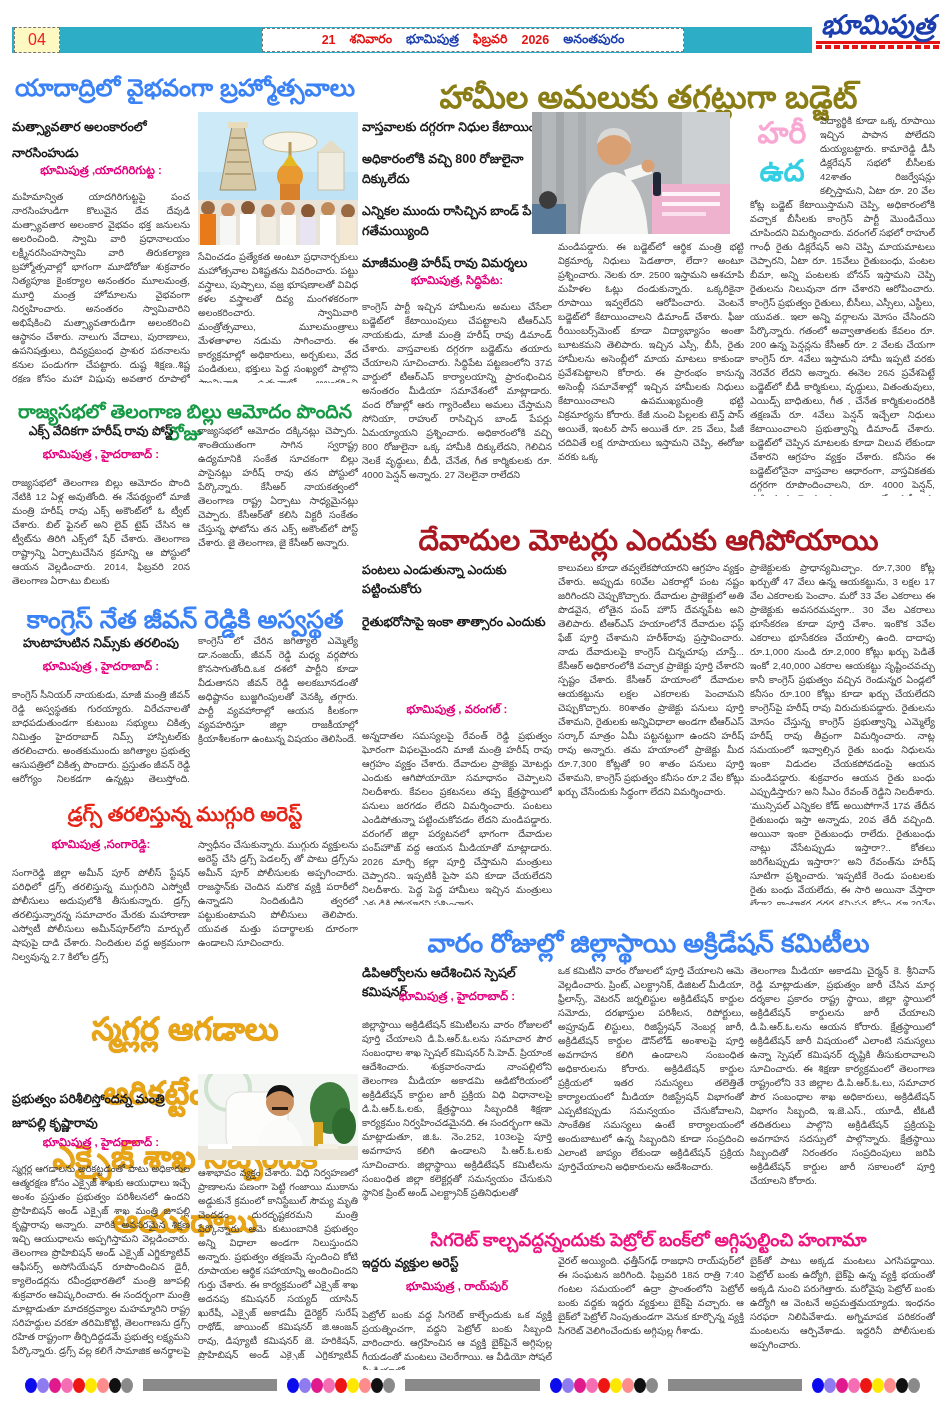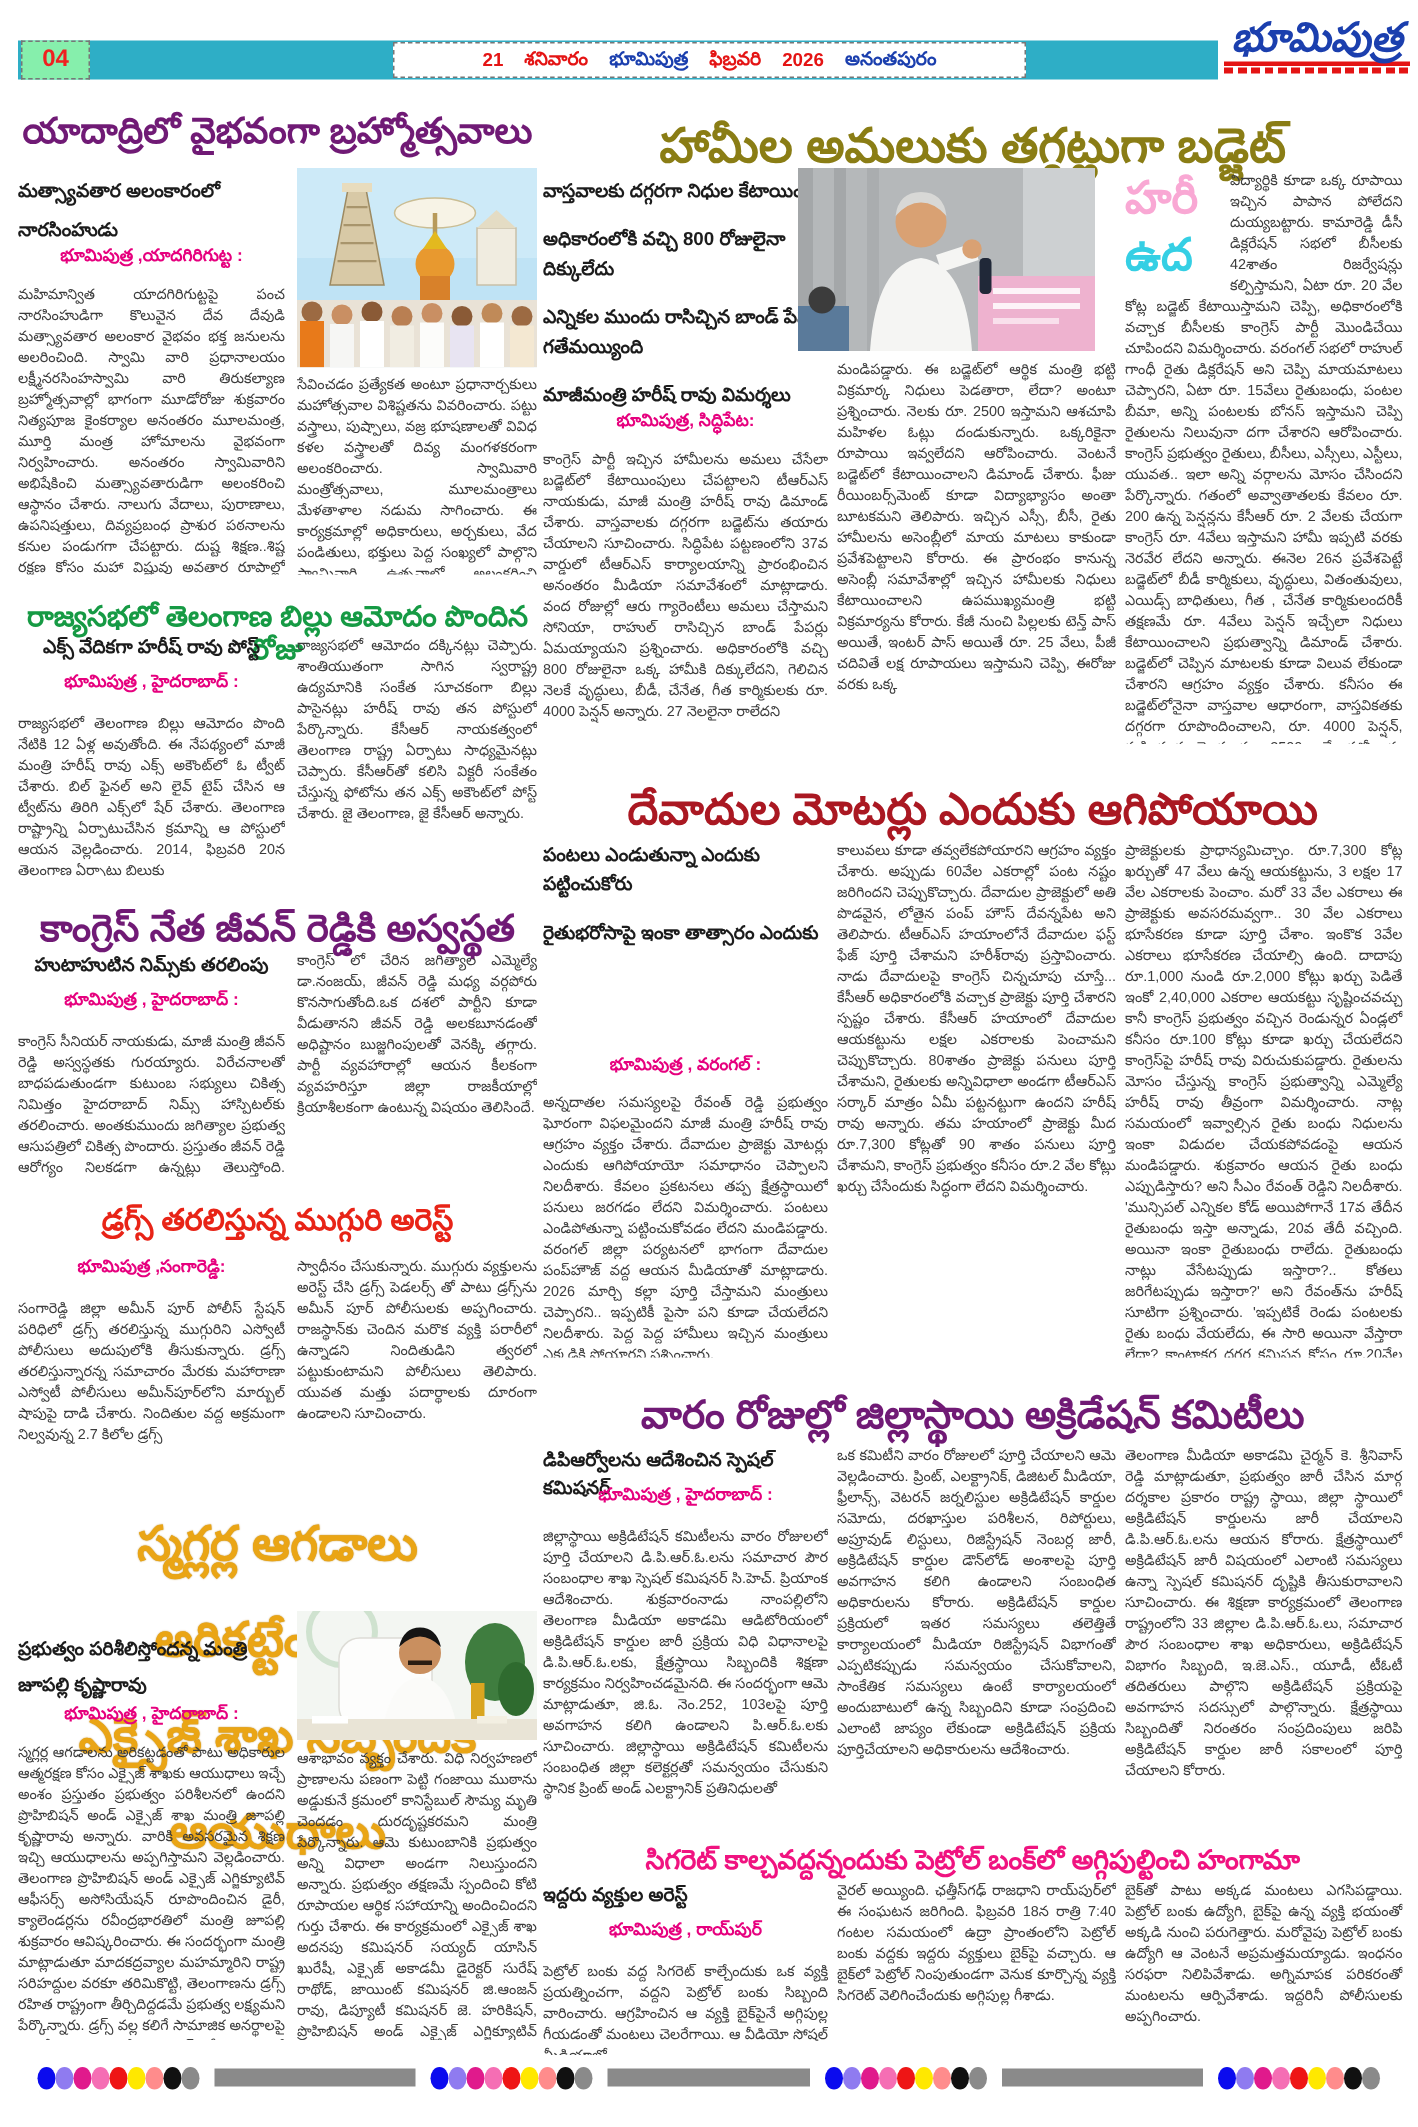--- a/index.html
+++ b/index.html
@@ -1,46 +1,46 @@
 <!DOCTYPE html>
 <html><head>
 <meta charset="utf-8">
 <style>
   html,body{margin:0;padding:0;background:#ffffff;}
   .page{position:relative;width:945px;height:1418px;background:#ffffff;overflow:hidden;
         font-family:"Liberation Sans","DejaVu Sans",sans-serif;color:#333;}
   
   .masthead-bar{position:absolute;left:12px;top:27px;width:800px;height:26px;background:#2eaec6;}
-  .pgnum-box{position:absolute;left:14px;top:27px;width:44px;height:24px;background:#86efac;
-             border:1px dashed #777;color:#f02020;font-weight:bold;font-size:16px;
+  .pgnum-box{position:absolute;left:14px;top:27px;width:44px;height:24px;background:#fef9c3;
+             border:1px dashed #777;color:#f02020;font-weight:normal;font-size:16px;
              display:flex;align-items:center;justify-content:center;}
   .date-box{position:absolute;left:262px;top:28px;width:420px;height:22px;background:#fff;
             border:1px dashed #777;display:flex;align-items:center;justify-content:center;
             font-size:12.5px;font-weight:bold;}
   .date-box span{margin:0 7px;}
   .red{color:#e41414;} .blue{color:#1b3fae;}
   .logo{position:absolute;left:816px;top:12px;width:124px;height:44px;text-align:center;}
   .logo-text{color:#1b3fae;font-size:27px;font-weight:800;font-style:italic;line-height:1;}
   .logo-underline{margin-top:2px;height:3px;background:#e41414;width:100%;}
   .logo-tagline{margin-top:1px;height:4px;background:repeating-linear-gradient(90deg,#e41414 0 6px,#fff 6px 9px);}
   
   .article{position:absolute;}
   .hl{position:absolute;left:0;top:0;width:100%;text-align:center;font-weight:800;line-height:1.15;}
   .sub{font-weight:bold;color:#1c1c1c;font-size:12.5px;line-height:1.55;}
   .substack .sub{margin-bottom:13px;}
   .byline{font-weight:bold;color:#e6007e;font-size:11.5px;text-align:center;}
   .bodytxt{position:absolute;text-align:justify;font-size:9.6px;line-height:1.46;color:#3c3c3c;overflow:hidden;}
   .photo{position:absolute;overflow:hidden;}
   .photo svg{display:block;}
   
-  .c-purple{color:#701a75;} .c-olive{color:#8a7d15;} .c-green{color:#169a44;}
+  .c-purple{color:#3b82f6;} .c-olive{color:#8a7d15;} .c-green{color:#169a44;}
   .c-brick{color:#aa1822;} .c-red{color:#e82417;} .c-gold{color:#eaa515;text-shadow:0 0 1px #b37c08;}
   .c-pink{color:#f01380;}
   
-  .deco{float:left;width:64px;margin:0 6px 2px 0;font-weight:800;line-height:1.25;text-align:left;}
+  .deco{float:left;width:64px;margin:0 6px 2px 0;font-weight:800;line-height:1.25;text-align:center;}
   .deco1{color:#f9a8d4;font-size:30px;}
   .deco2{color:#35cfe4;font-size:30px;}
   
   .footer-strip{position:absolute;left:25px;top:1376px;width:895px;height:18px;
                 display:flex;align-items:center;justify-content:space-between;}
   .dot-group{display:flex;align-items:center;}
   .dot{display:inline-block;width:12px;height:15px;border-radius:50%;margin-right:0px;}
   .bar{flex:1;height:12px;background:#8a8a8a;margin:0 10px;}
 </style>
 </head>

